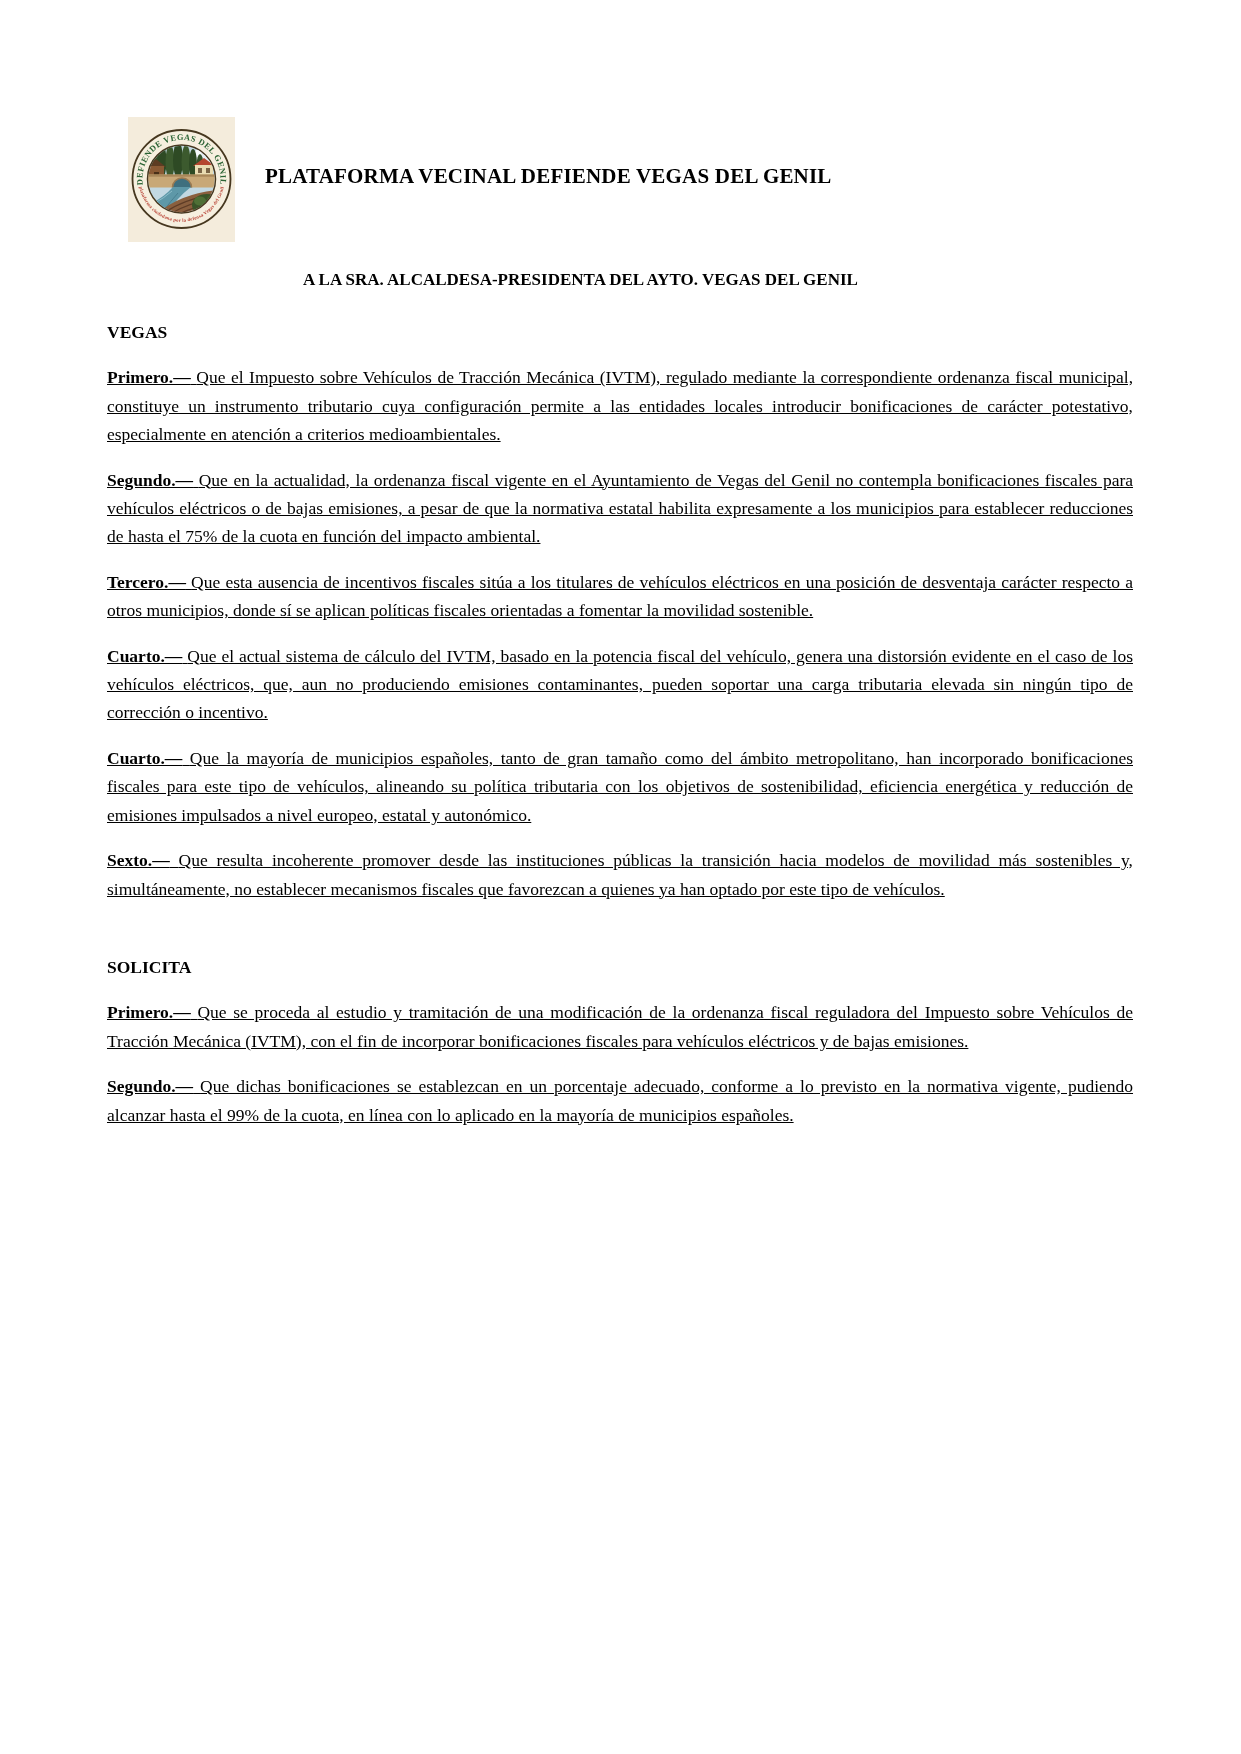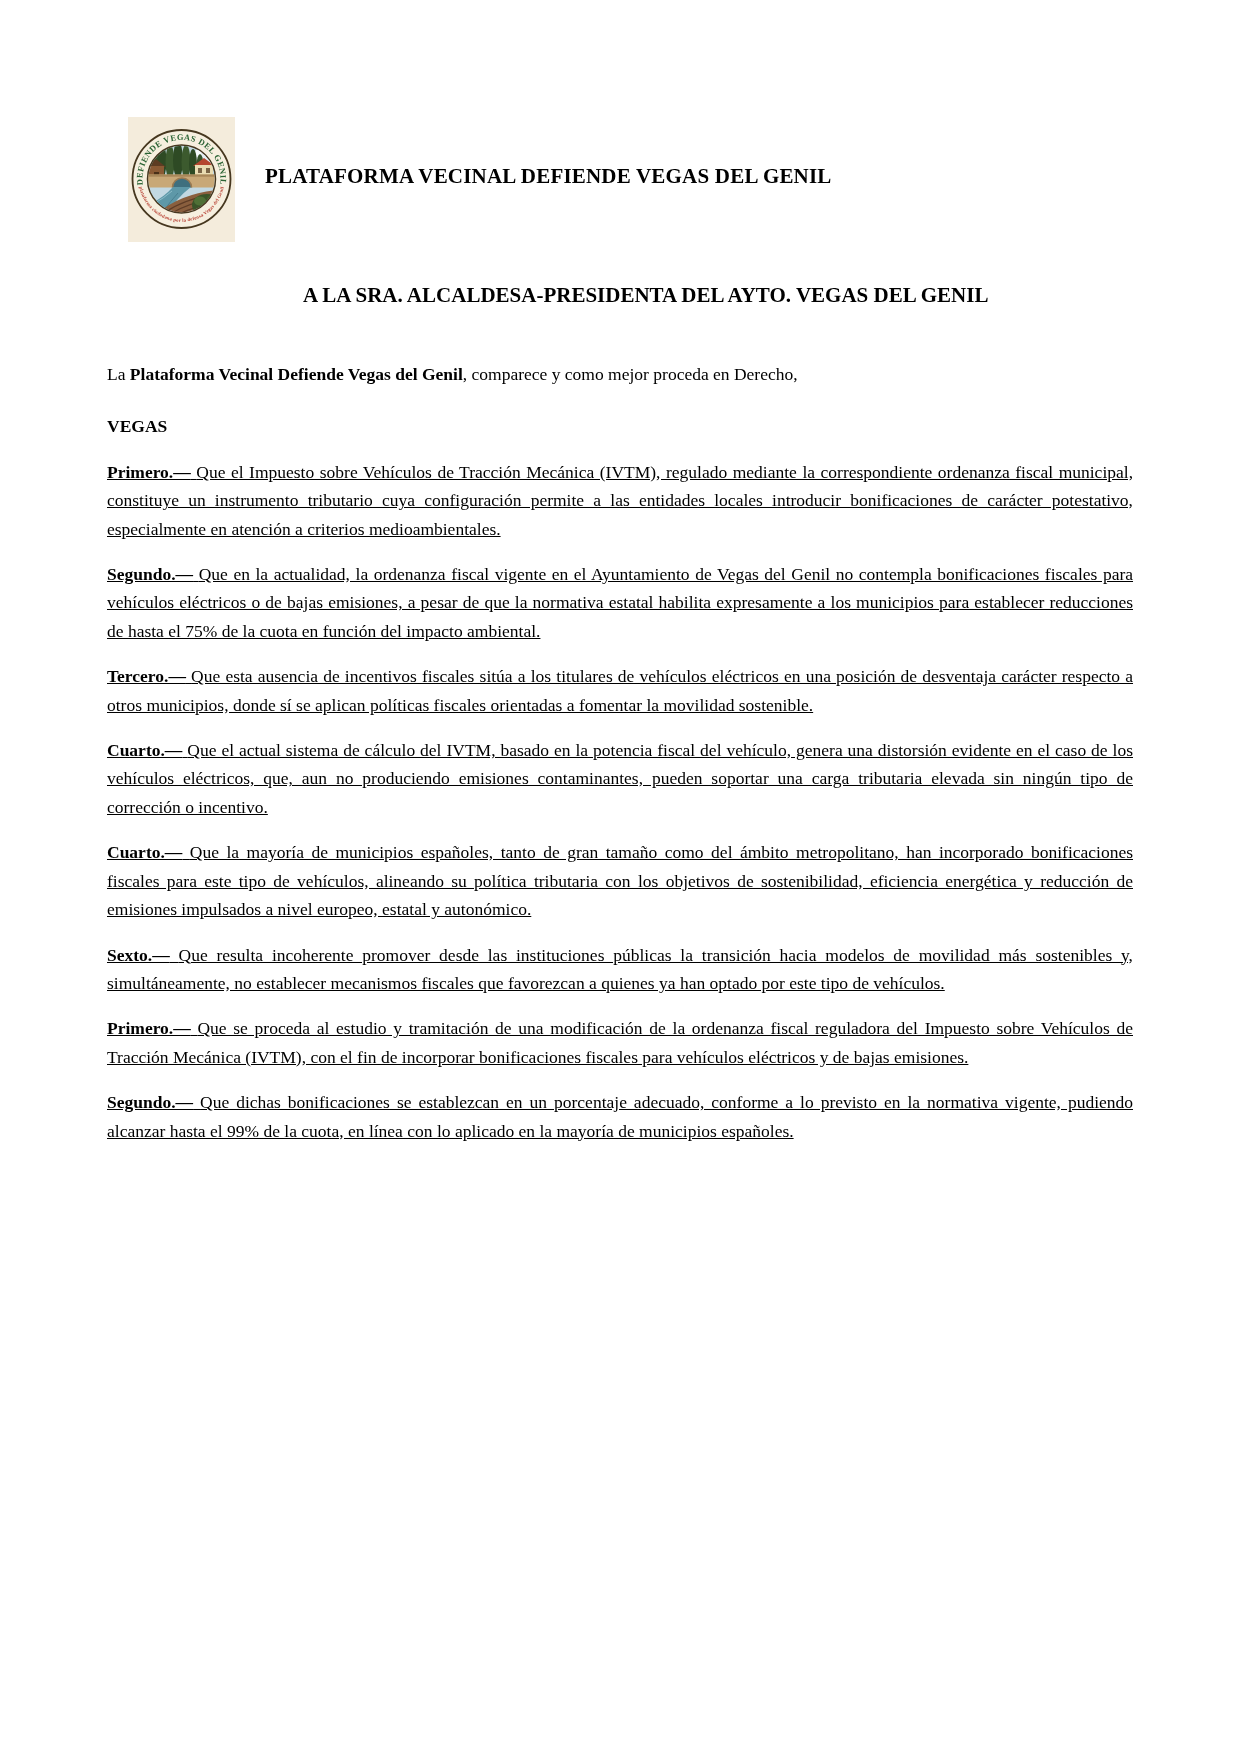--- a/index.html
+++ b/index.html
@@ -9,22 +9,22 @@
     position:relative;box-sizing:border-box;
     padding:117px 108px 0 107px;overflow:hidden;
   }
   .header{position:relative;height:125px;}
   .logo{position:absolute;left:21px;top:0;width:107px;height:125px;display:block;}
   .org-title{
     position:absolute;left:158px;top:47px;
     font-size:21px;font-weight:bold;letter-spacing:.2px;white-space:nowrap;
   }
   .addressee{
-    margin-top:39px;padding-left:196px;
-    font-size:21px;font-weight:bold;line-height:28px;white-space:nowrap;
+    margin-top:24px;padding-left:196px;
+    font-size:17px;font-weight:bold;line-height:28px;white-space:nowrap;
   }
   .body-text{font-size:17.5px;line-height:28.4px;text-align:justify;}
   .intro{margin:51px 0 0 0;}
   .heading{font-weight:bold;margin:24px 0 0 0;}
   .heading.solicita{margin-top:50px;}
   p.item{margin:17px 0 0 0;text-decoration:underline;}
   .lead{font-weight:bold;}
   b{font-weight:bold;}
 </style>
 </head>
@@ -98,29 +98,29 @@
       </text>
     </svg>
 
     <div class="org-title">PLATAFORMA VECINAL DEFIENDE VEGAS DEL GENIL</div>
   </div>
 
   <div class="addressee">A LA SRA. ALCALDESA-PRESIDENTA DEL AYTO. VEGAS DEL GENIL</div>
 
   <div class="body-text">
 
-    <p class="intro"><span>La </span><b>Plataforma Vecinal Defiende Vegas del Genil</b><span>, comparece y como mejor proceda en Derecho,</span></p>
 
     <p class="heading">VEGAS</p>
 
     <p class="item"><span class="lead">Primero.—</span> <span>Que el Impuesto sobre Vehículos de Tracción Mecánica (IVTM), regulado mediante la correspondiente ordenanza fiscal municipal, constituye un instrumento tributario cuya configuración permite a las entidades locales introducir bonificaciones de carácter potestativo, especialmente en atención a criterios medioambientales.</span></p>
     <p class="item"><span class="lead">Segundo.—</span> <span>Que en la actualidad, la ordenanza fiscal vigente en el Ayuntamiento de Vegas del Genil no contempla bonificaciones fiscales para vehículos eléctricos o de bajas emisiones, a pesar de que la normativa estatal habilita expresamente a los municipios para establecer reducciones de hasta el 75% de la cuota en función del impacto ambiental.</span></p>
     <p class="item"><span class="lead">Tercero.—</span> <span>Que esta ausencia de incentivos fiscales sitúa a los titulares de vehículos eléctricos en una posición de desventaja carácter respecto a otros municipios, donde sí se aplican políticas fiscales orientadas a fomentar la movilidad sostenible.</span></p>
     <p class="item"><span class="lead">Cuarto.—</span> <span>Que el actual sistema de cálculo del IVTM, basado en la potencia fiscal del vehículo, genera una distorsión evidente en el caso de los vehículos eléctricos, que, aun no produciendo emisiones contaminantes, pueden soportar una carga tributaria elevada sin ningún tipo de corrección o incentivo.</span></p>
     <p class="item"><span class="lead">Cuarto.—</span> <span>Que la mayoría de municipios españoles, tanto de gran tamaño como del ámbito metropolitano, han incorporado bonificaciones fiscales para este tipo de vehículos, alineando su política tributaria con los objetivos de sostenibilidad, eficiencia energética y reducción de emisiones impulsados a nivel europeo, estatal y autonómico.</span></p>
     <p class="item"><span class="lead">Sexto.—</span> <span>Que resulta incoherente promover desde las instituciones públicas la transición hacia modelos de movilidad más sostenibles y, simultáneamente, no establecer mecanismos fiscales que favorezcan a quienes ya han optado por este tipo de vehículos.</span></p>
 
+    <p class="heading solicita">SOLICITA</p>
 
     <p class="item"><span class="lead">Primero.—</span> <span>Que se proceda al estudio y tramitación de una modificación de la ordenanza fiscal reguladora del Impuesto sobre Vehículos de Tracción Mecánica (IVTM), con el fin de incorporar bonificaciones fiscales para vehículos eléctricos y de bajas emisiones.</span></p>
     <p class="item"><span class="lead">Segundo.—</span> <span>Que dichas bonificaciones se establezcan en un porcentaje adecuado, conforme a lo previsto en la normativa vigente, pudiendo alcanzar hasta el 99% de la cuota, en línea con lo aplicado en la mayoría de municipios españoles.</span></p>
 
   </div>
 </div>
 
 </body></html>

